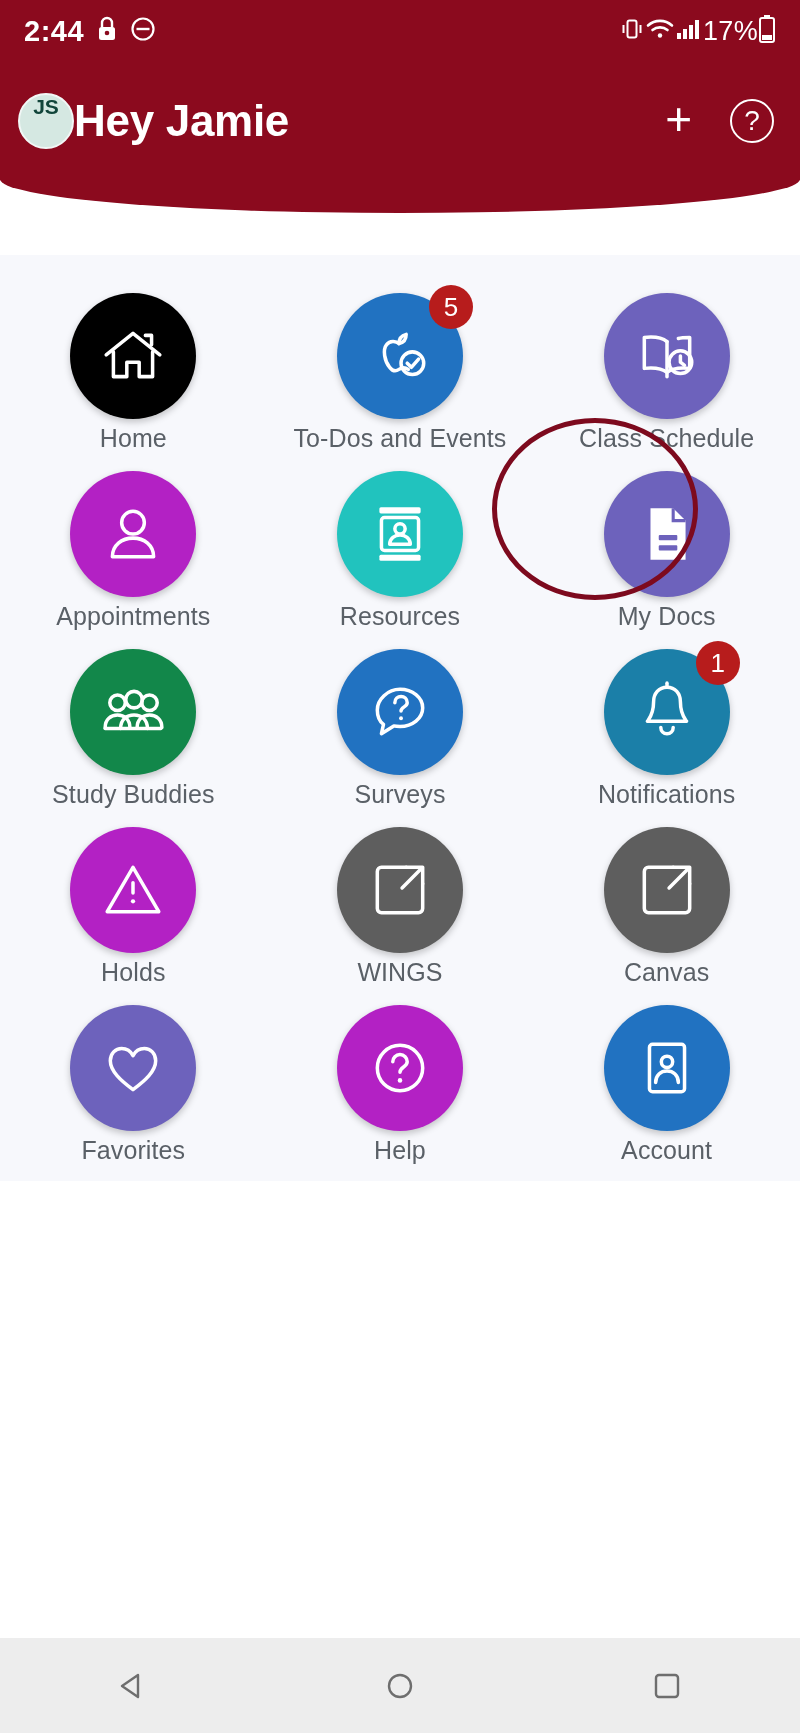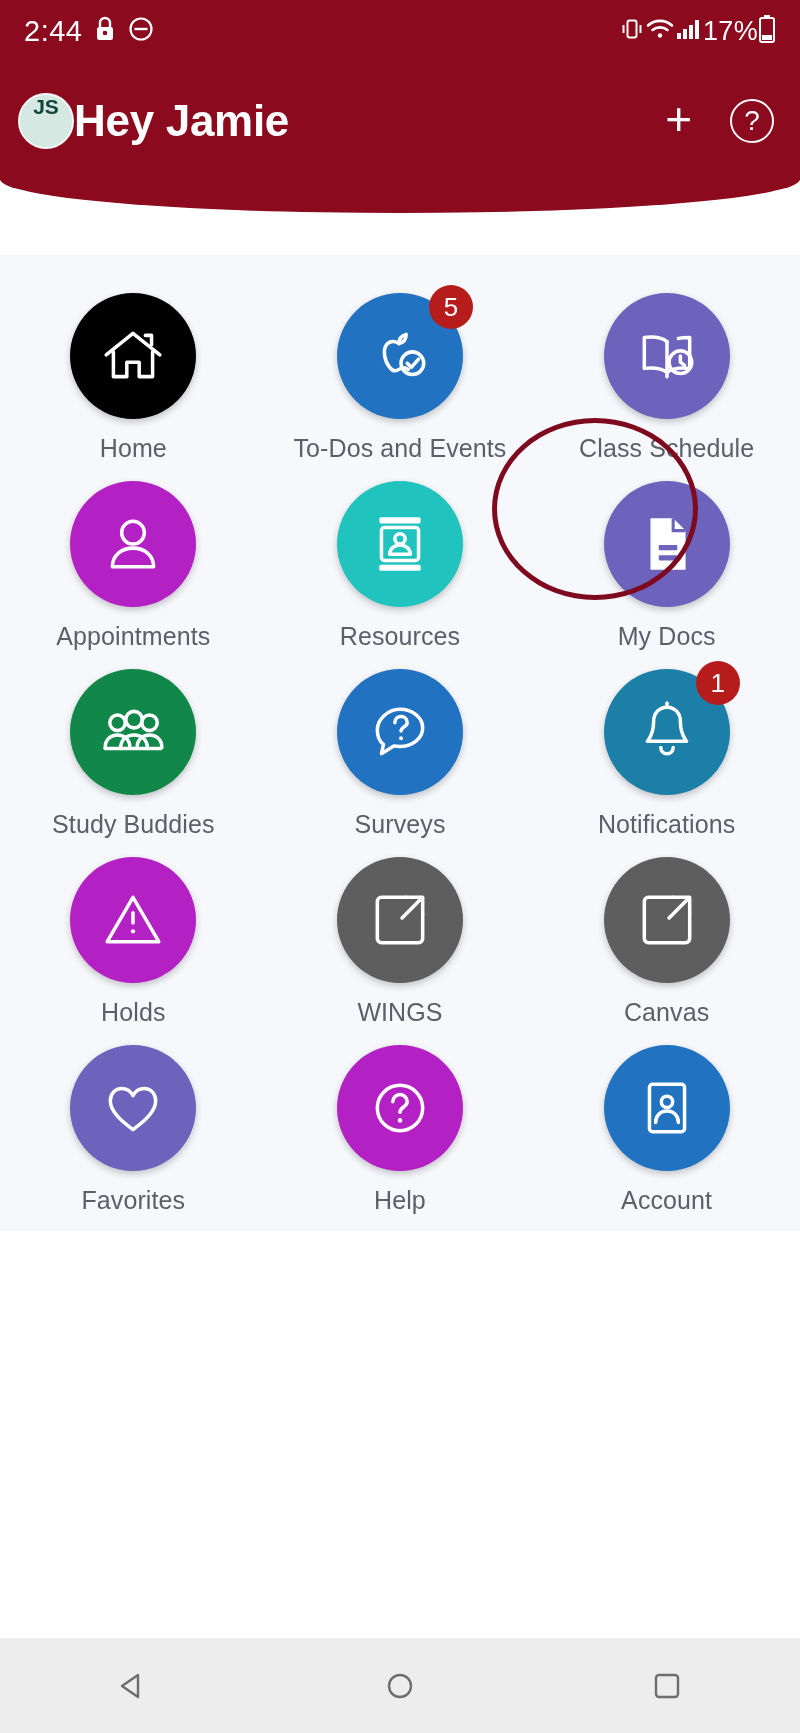--- a/index.html
+++ b/index.html
@@ -26,21 +26,21 @@
     box-sizing: border-box;
     color: #ffffff;
   }
   .status-left {
     display: flex;
     align-items: center;
     gap: 12px;
   }
   .status-time {
     font-size: 29px;
-    font-weight: 400;
+    font-weight: 700;
     letter-spacing: 0.5px;
     color: #ffffff;
   }
   .status-right {
     display: flex;
     align-items: center;
   }
   .status-battery-text {
     font-size: 27px;
     color: #ffffff;
@@ -159,21 +159,21 @@
     background: #B71C1C;
     color: #ffffff;
     font-size: 26px;
     display: flex;
     align-items: center;
     justify-content: center;
     box-sizing: border-box;
     padding: 0 4px;
   }
   .tile-label {
-    margin-top: 15px;
+    margin-top: 5px;
     font-size: 25px;
     color: #5A6067;
     text-align: center;
     letter-spacing: 0.1px;
     white-space: nowrap;
   }
 
   
   .highlight-ring {
     position: absolute;

